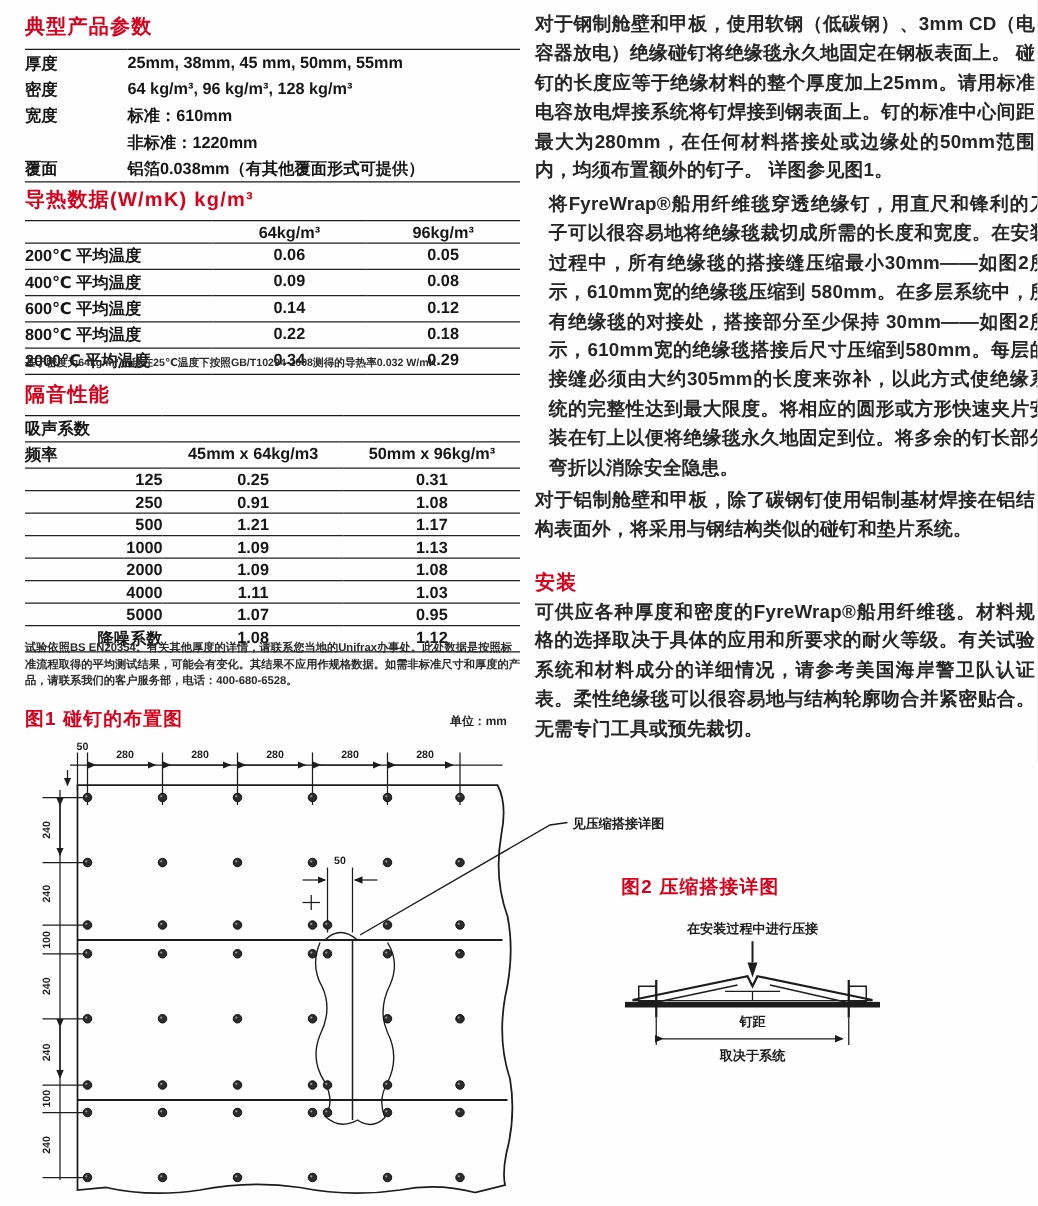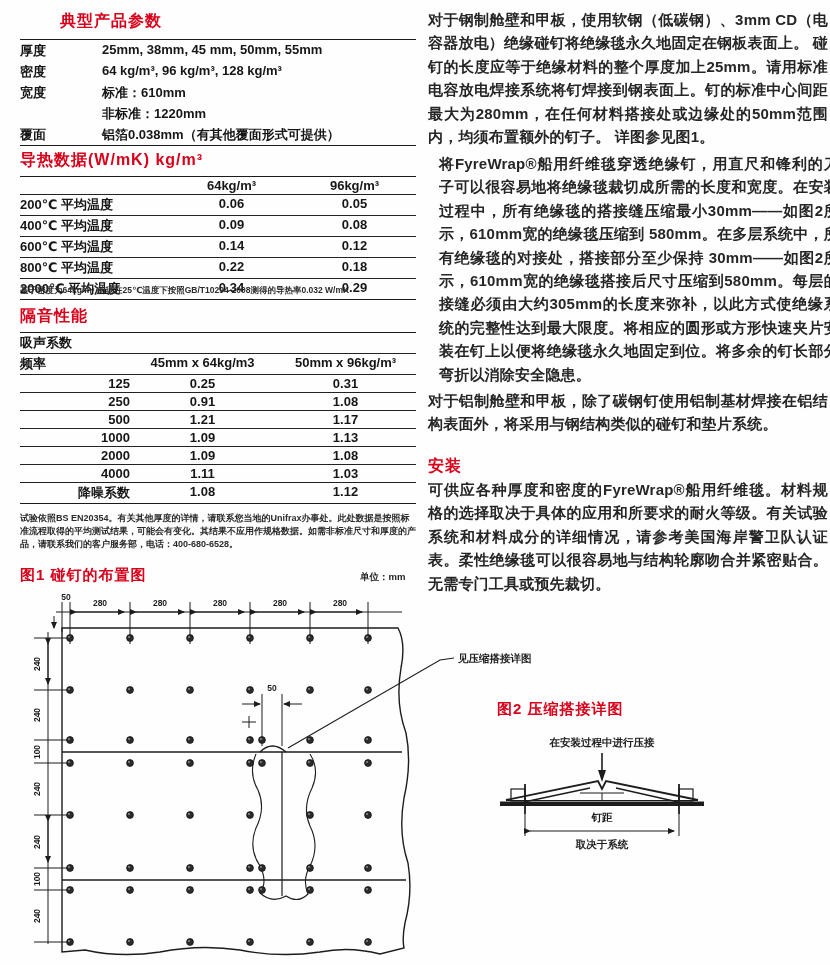--- a/index.html
+++ b/index.html
@@ -31,21 +31,21 @@
   .unit{font-size:9.5px;font-weight:bold;color:#222;}
   svg text{font-family:"Liberation Sans","DejaVu Sans",sans-serif;fill:#1c1c1c;}
   .dimtxt{font-size:8.5px;font-weight:bold;}
   .figtxt{font-size:10.5px;font-weight:bold;}
 </style>
 </head>
 <body>
 
 <div id="canvas">
 
-  <div class="abs red-h h16" style="left:20px;top:11px;margin-left:40px;">典型产品参数</div>
+  <div class="abs red-h h16" style="left:20px;top:11px;">典型产品参数</div>
 
   <div class="abs" style="left:20px;top:39px;width:396px;">
     <table class="tbl t1">
       <tbody>
           <tr>
             <td class="lab">厚度</td>
             <td>25mm, 38mm, 45 mm, 50mm, 55mm</td>
           </tr>
       <tr>
             <td class="lab">密度</td>
@@ -143,20 +143,25 @@
           </tr>
       <tr class="rule-b">
             <td class="lab">2000</td>
             <td class="cnum">1.09</td>
             <td class="cnum">1.08</td>
           </tr>
       <tr class="rule-b">
             <td class="lab">4000</td>
             <td class="cnum">1.11</td>
             <td class="cnum">1.03</td>
+          </tr>
+      <tr class="rule-b">
+            <td class="lab">5000</td>
+            <td class="cnum">1.07</td>
+            <td class="cnum">0.95</td>
           </tr>
       <tr>
             <td class="lab">降噪系数</td>
             <td class="cnum">1.08</td>
             <td class="cnum">1.12</td>
           </tr>
     </tbody>
       </table>
   </div>
 

